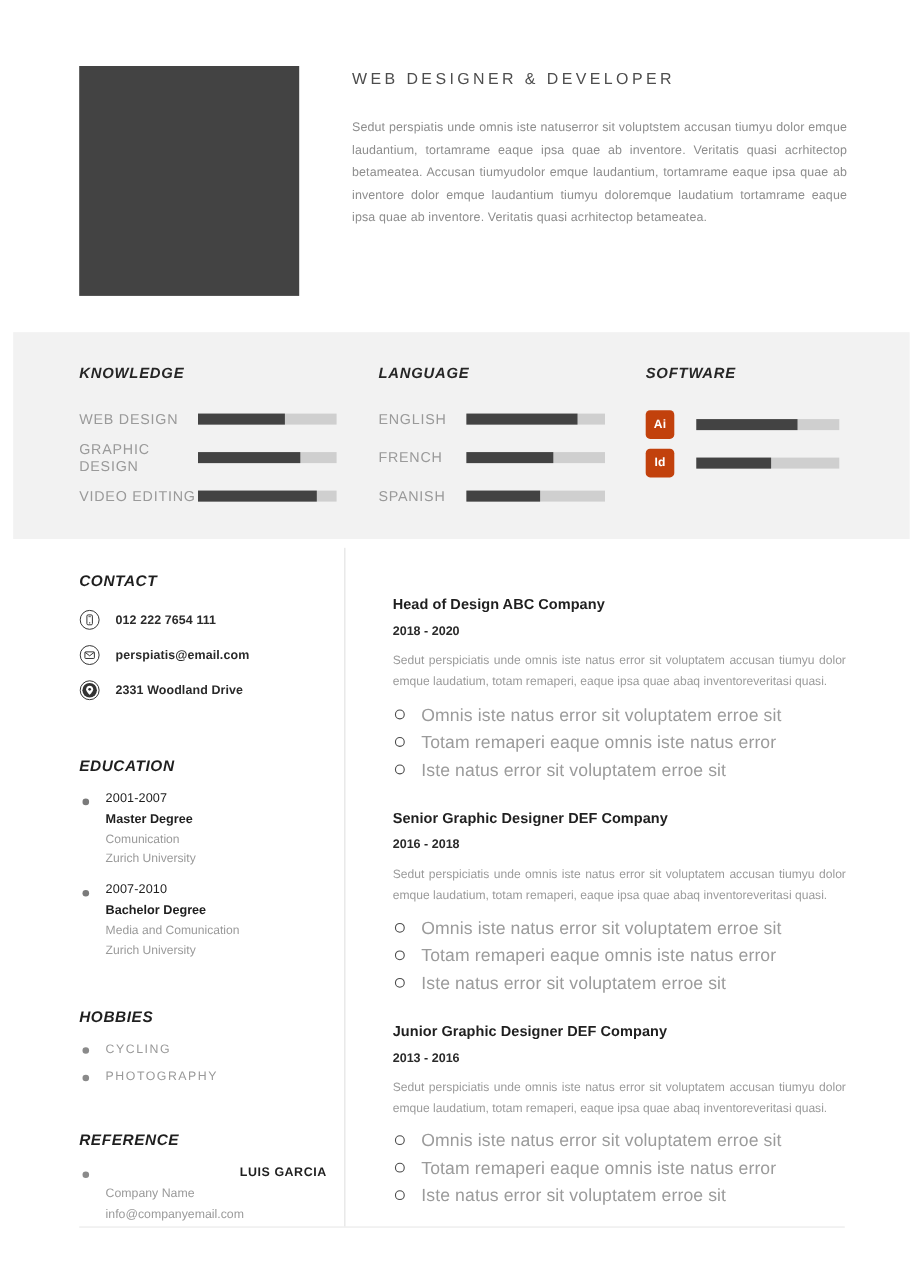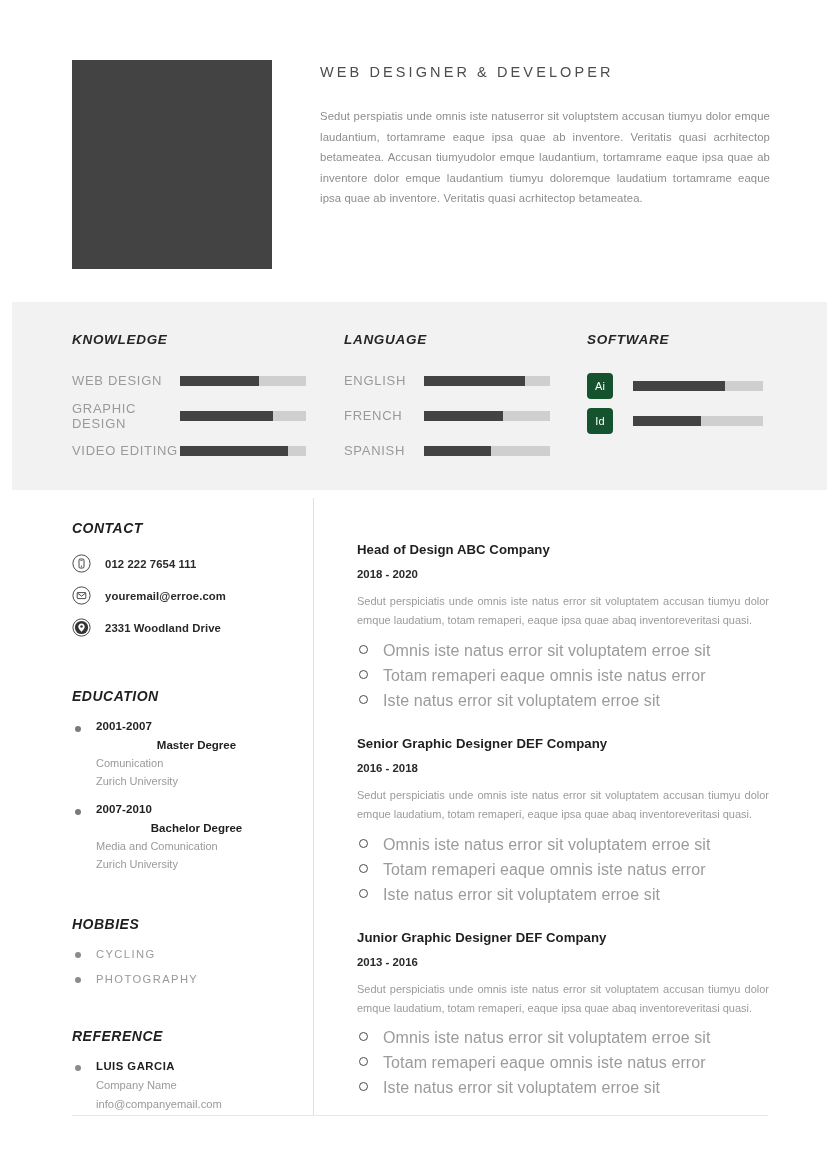--- a/index.html
+++ b/index.html
@@ -111,25 +111,25 @@
   .c3 .bar-track { max-width: 130px; }
   .bar-fill {
     position: absolute;
     left: 0; top: 0; bottom: 0;
     background: #434343;
   }
 
   .sw-badge {
     width: 26px; height: 26px;
     flex: 0 0 26px;
-    background: #14532d;
+    background: #c2410c;
     border-radius: 4px;
     color: #ffffff;
     font-size: 11px;
-    font-weight: 400;
+    font-weight: 700;
     display: flex;
     align-items: center;
     justify-content: center;
     margin-right: 20px;
     letter-spacing: 0.2px;
   }
   .sw-row { height: 26px; margin-bottom: 9px; }
 
   
   .divider-v {
@@ -195,30 +195,29 @@
   .edu-item:before {
     content: "";
     position: absolute;
     left: 3px; top: 6px;
     width: 6px; height: 6px;
     border-radius: 50%;
     background: #7a7a7a;
   }
   .edu-years {
     font-size: 11.5px;
-    font-weight: 700;
+    font-weight: 400;
     color: #1f1f1f;
     letter-spacing: 0.1px;
   }
   .edu-degree {
     margin-top: 7px;
     font-size: 11.5px;
     font-weight: 700;
     color: #1f1f1f;
-    text-align: center;
   }
   .edu-field, .edu-school {
     margin-top: 6px;
     font-size: 11px;
     color: #9a9a9a;
     font-weight: 400;
   }
 
   
   .hobby-list { margin-top: 16px; }
@@ -253,20 +252,21 @@
     width: 6px; height: 6px;
     border-radius: 50%;
     background: #8a8a8a;
   }
   .ref-name {
     font-size: 11.3px;
     font-weight: 700;
     color: #1f1f1f;
     letter-spacing: 0.5px;
     text-transform: uppercase;
+    text-align: right;
   }
   .ref-company, .ref-email {
     margin-top: 7px;
     font-size: 11.2px;
     color: #9a9a9a;
   }
 
   .gap-lg { height: 38px; }
   .gap-md { height: 30px; }
 
@@ -412,21 +412,21 @@
         </div>
 
         <div class="contact-row">
           <span class="contact-icon">
             <svg width="19" height="19" viewBox="0 0 19 19">
               <circle cx="9.5" cy="9.5" r="8.6" fill="none" stroke="#333" stroke-width="0.9"></circle>
               <rect x="5.2" y="6.6" width="8.6" height="6" rx="0.6" fill="none" stroke="#333" stroke-width="0.9"></rect>
               <path d="M5.4 7 L9.5 10.2 L13.6 7" fill="none" stroke="#333" stroke-width="0.9"></path>
             </svg>
           </span>
-          <span class="contact-text">youremail@erroe.com</span>
+          <span class="contact-text">perspiatis@email.com</span>
         </div>
 
         <div class="contact-row">
           <span class="contact-icon">
             <svg width="19" height="19" viewBox="0 0 19 19">
               <circle cx="9.5" cy="9.5" r="8.6" fill="none" stroke="#333" stroke-width="0.9"></circle>
               <circle cx="9.5" cy="9.5" r="6.6" fill="#333"></circle>
               <path d="M9.5 5.5 C7.6 5.5 6.3 7 6.3 8.7 C6.3 10.9 9.5 13.8 9.5 13.8 C9.5 13.8 12.7 10.9 12.7 8.7 C12.7 7 11.4 5.5 9.5 5.5 Z" fill="#fff"></path>
               <circle cx="9.5" cy="8.6" r="1.25" fill="#333"></circle>
             </svg>

